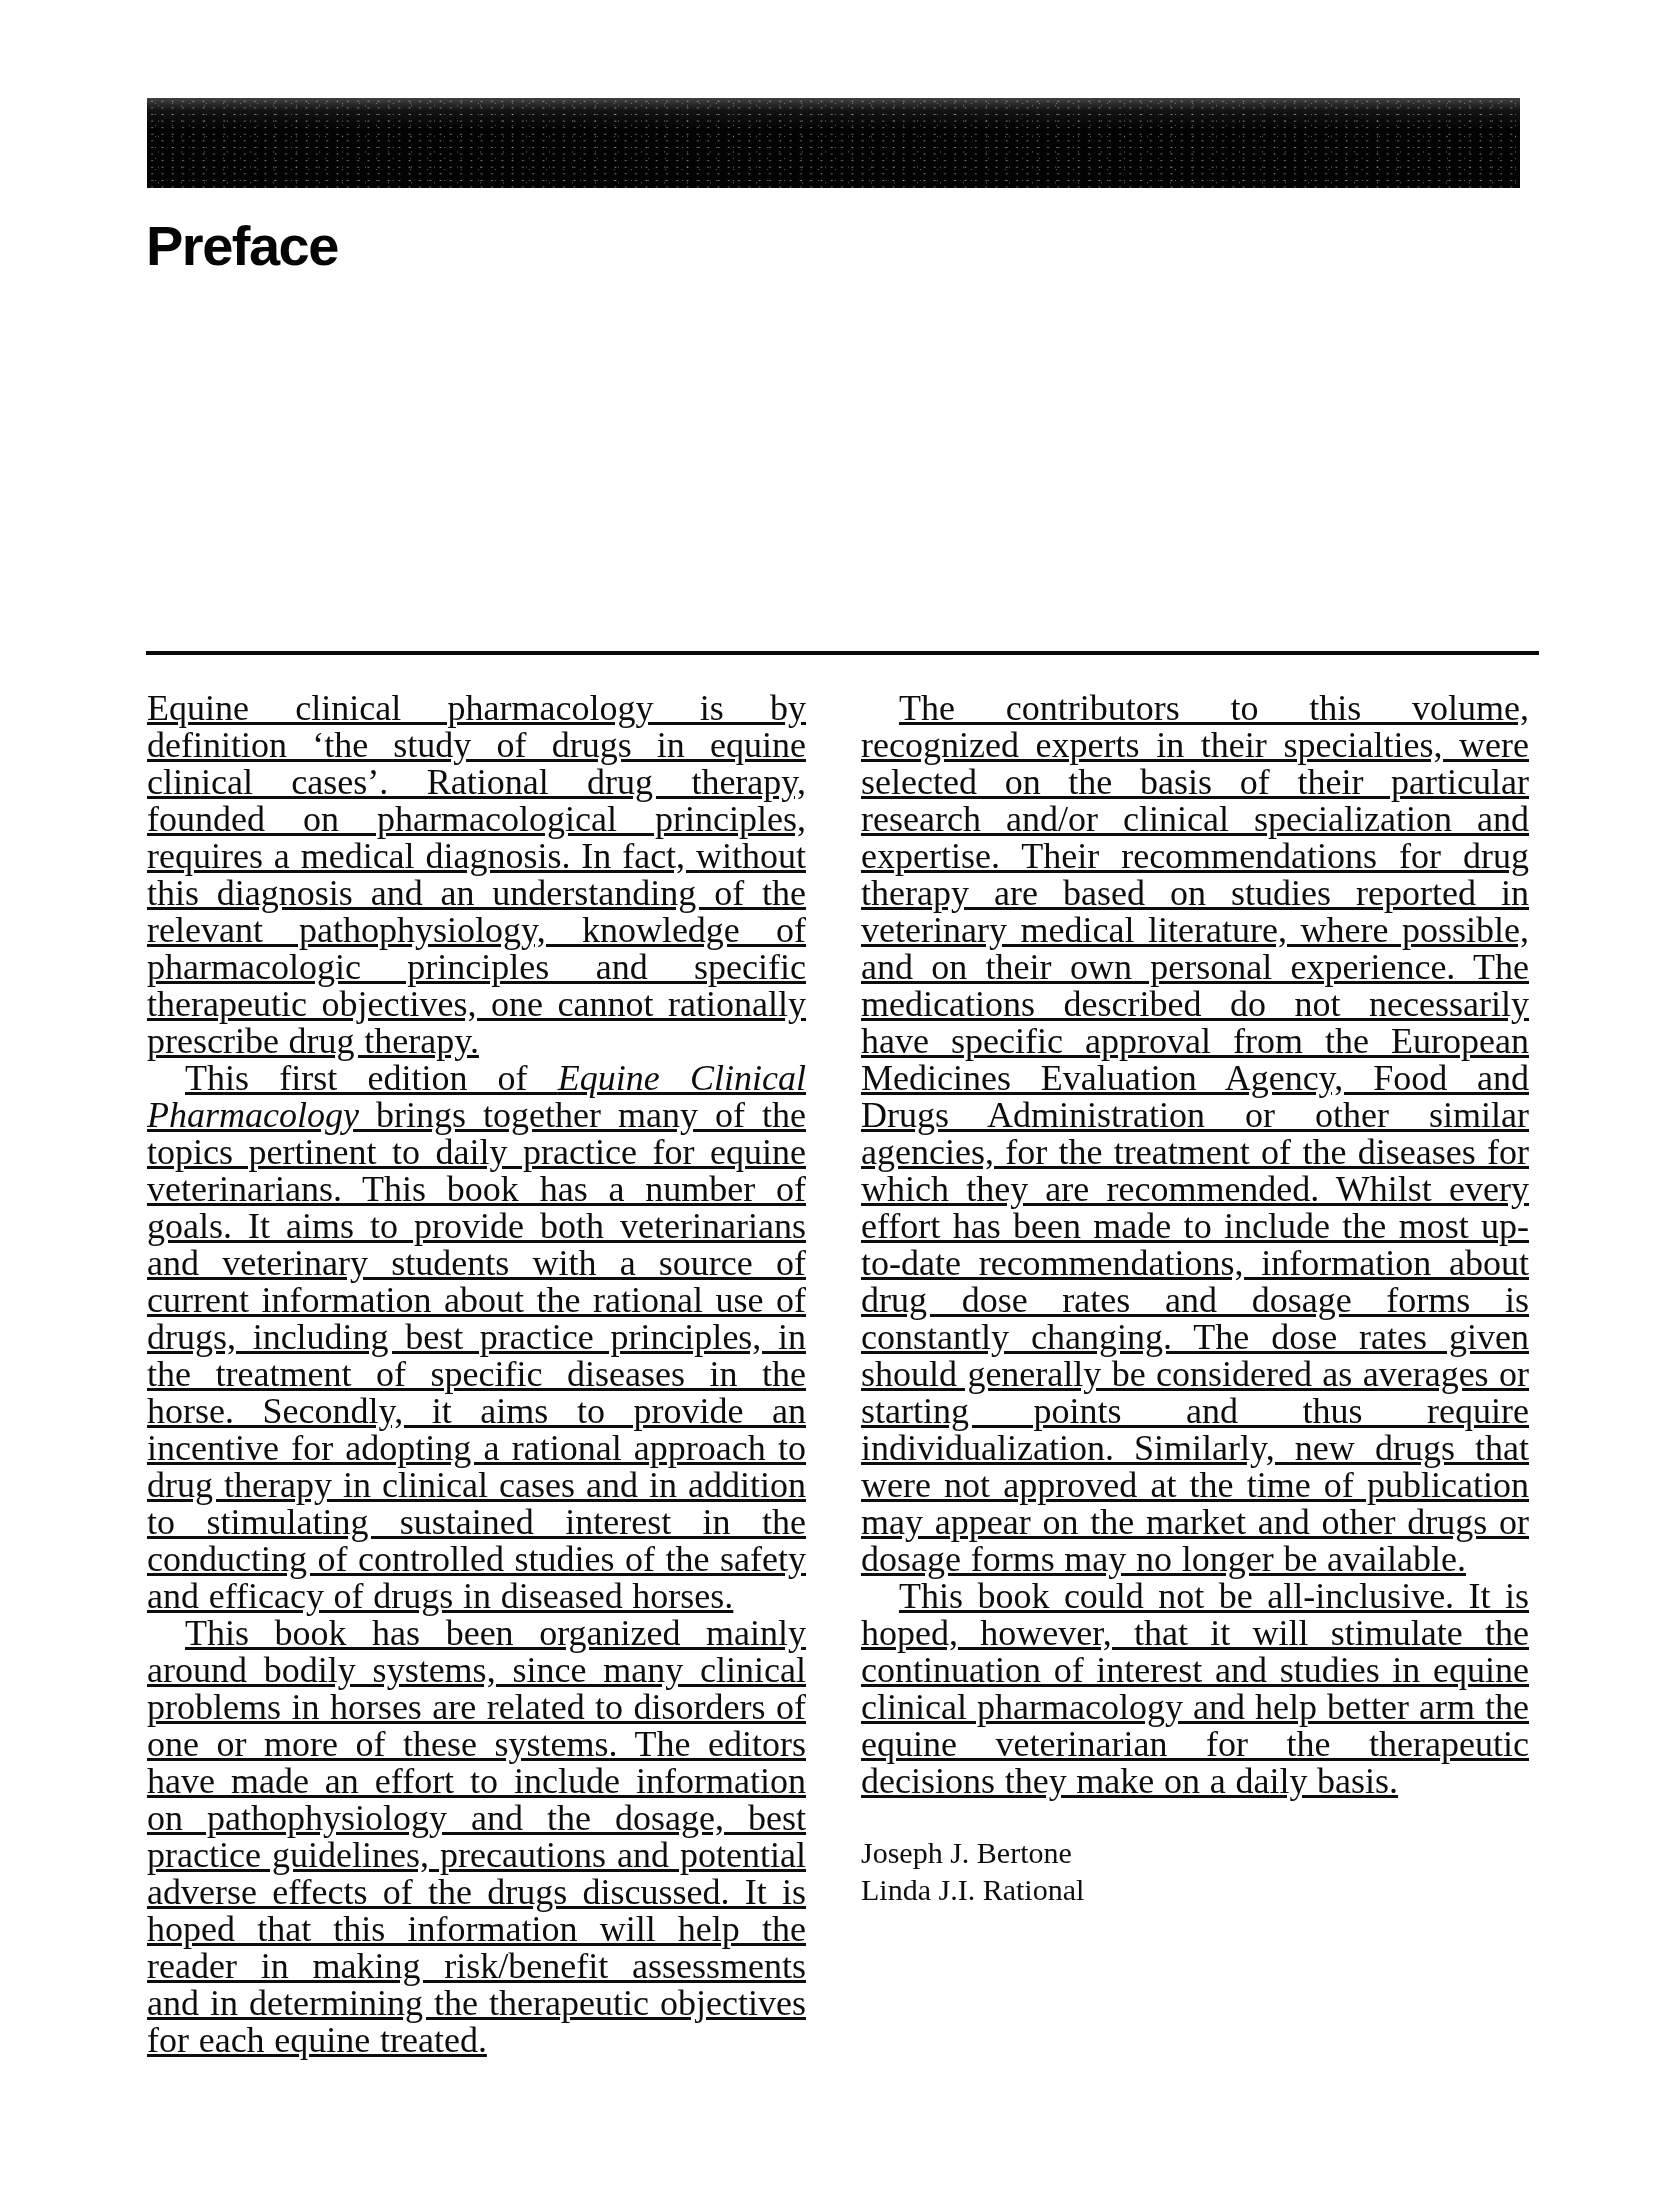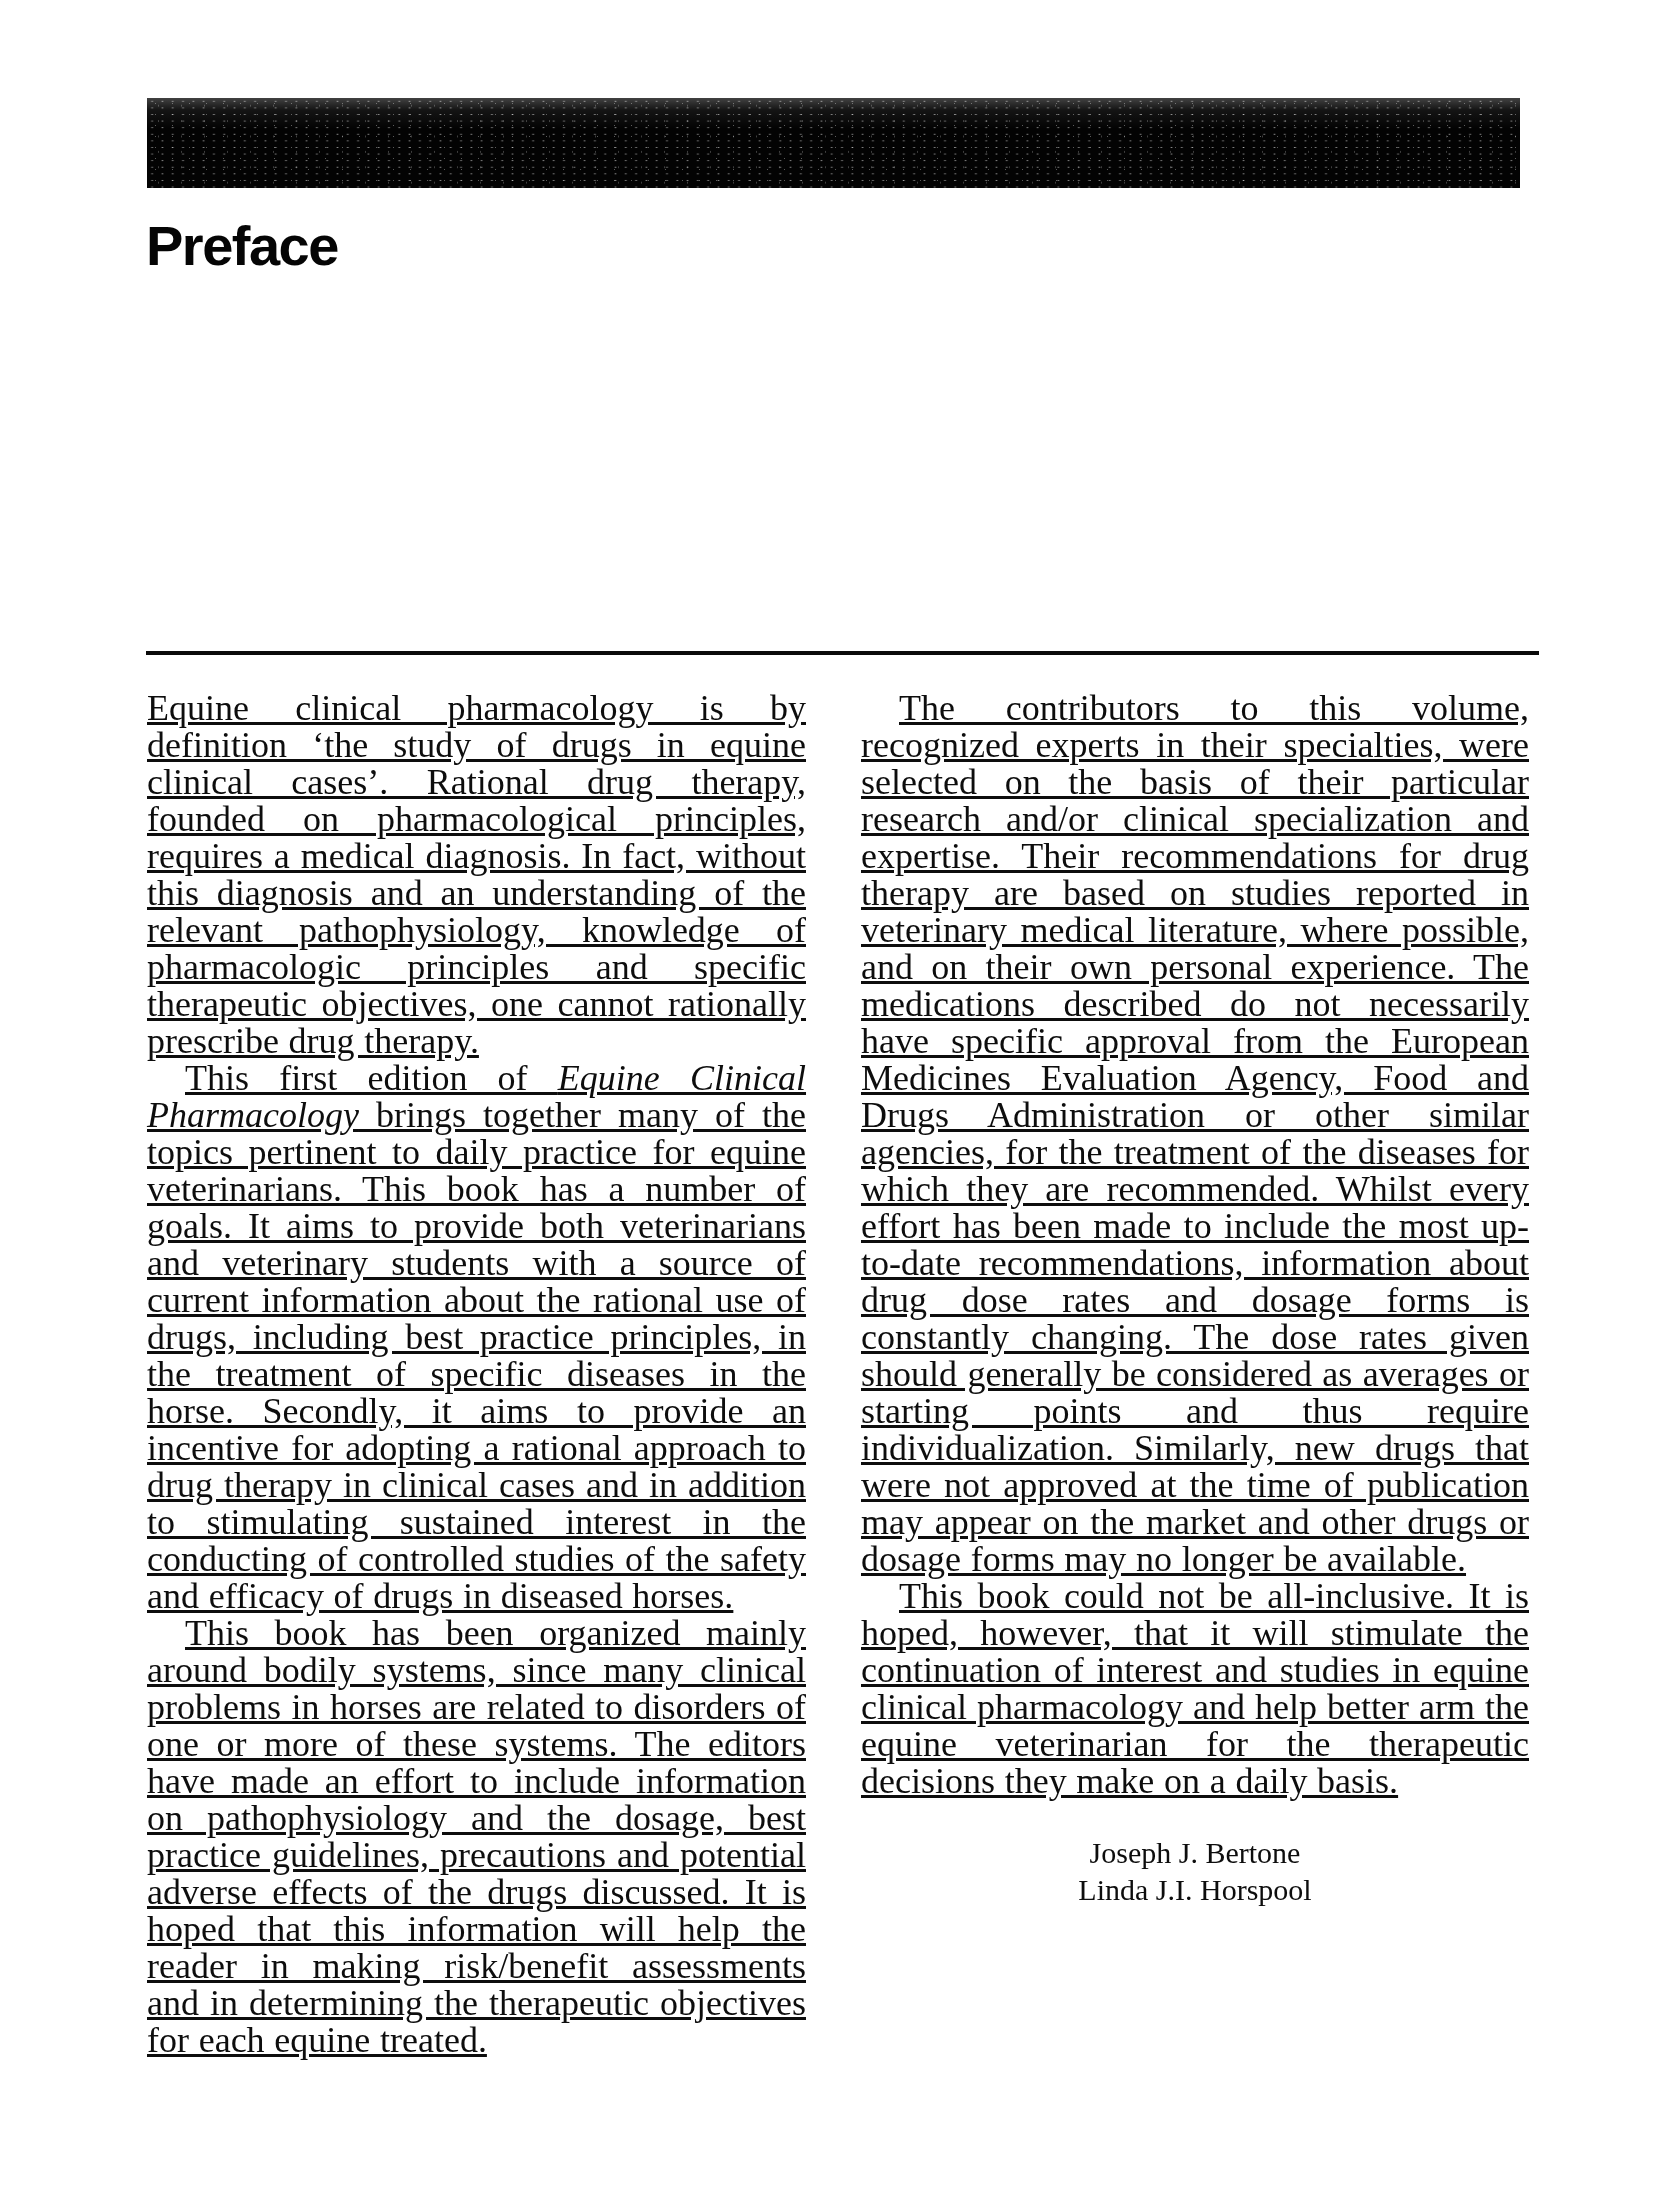--- a/index.html
+++ b/index.html
@@ -63,21 +63,21 @@
     font-size: 36px;
     line-height: 37px;
     color: #0d0d0d;
     word-spacing: 0.7px;
     text-decoration: underline;
   }
   .indent { text-indent: 38px; }
   .book-title { font-style: italic; }
   .signature {
     margin-top: 34px;
-    text-align: center;
+    text-align: left;
     font-size: 30px;
     line-height: 37px;
     color: #0d0d0d;
   }
 </style>
 </head>
 <body>
 
 <div class="page">
 
@@ -93,19 +93,19 @@
       <p>Equine clinical pharmacology is by definition ‘the study of drugs in equine clinical cases’. Rational drug therapy, founded on pharmacological principles, requires a medical diagnosis. In fact, without this diagnosis and an understanding of the relevant pathophysiology, knowledge of pharmacologic principles and specific therapeutic objectives, one cannot rationally prescribe drug therapy.</p>
       <p class="indent"><span>This first edition of </span><span class="book-title">Equine Clinical Pharmacology</span><span> brings together many of the topics pertinent to daily practice for equine veterinarians. This book has a number of goals. It aims to provide both veterinarians and veterinary students with a source of current information about the rational use of drugs, including best practice principles, in the treatment of specific diseases in the horse. Secondly, it aims to provide an incentive for adopting a rational approach to drug therapy in clinical cases and in addition to stimulating sustained interest in the conducting of controlled studies of the safety and efficacy of drugs in diseased horses.</span></p>
       <p class="indent">This book has been organized mainly around bodily systems, since many clinical problems in horses are related to disorders of one or more of these systems. The editors have made an effort to include information on pathophysiology and the dosage, best practice guidelines, precautions and potential adverse effects of the drugs discussed. It is hoped that this information will help the reader in making risk/benefit assessments and in determining the therapeutic objectives for each equine treated.</p>
     </div>
 
     <div class="col col-right">
       <p class="indent">The contributors to this volume, recognized experts in their specialties, were selected on the basis of their particular research and/or clinical specialization and expertise. Their recommendations for drug therapy are based on studies reported in veterinary medical literature, where possible, and on their own personal experience. The medications described do not necessarily have specific approval from the European Medicines Evaluation Agency, Food and Drugs Administration or other similar agencies, for the treatment of the diseases for which they are recommended. Whilst every effort has been made to include the most up-to-date recommendations, information about drug dose rates and dosage forms is constantly changing. The dose rates given should generally be considered as averages or starting points and thus require individualization. Similarly, new drugs that were not approved at the time of publication may appear on the market and other drugs or dosage forms may no longer be available.</p>
       <p class="indent">This book could not be all-inclusive. It is hoped, however, that it will stimulate the continuation of interest and studies in equine clinical pharmacology and help better arm the equine veterinarian for the therapeutic decisions they make on a daily basis.</p>
       <div class="signature">
         <div>Joseph J. Bertone</div>
-        <div>Linda J.I. Horspool</div>
+        <div>Linda J.I. Rational</div>
       </div>
     </div>
 
   </div>
 </div>
 
 
 </body></html>

